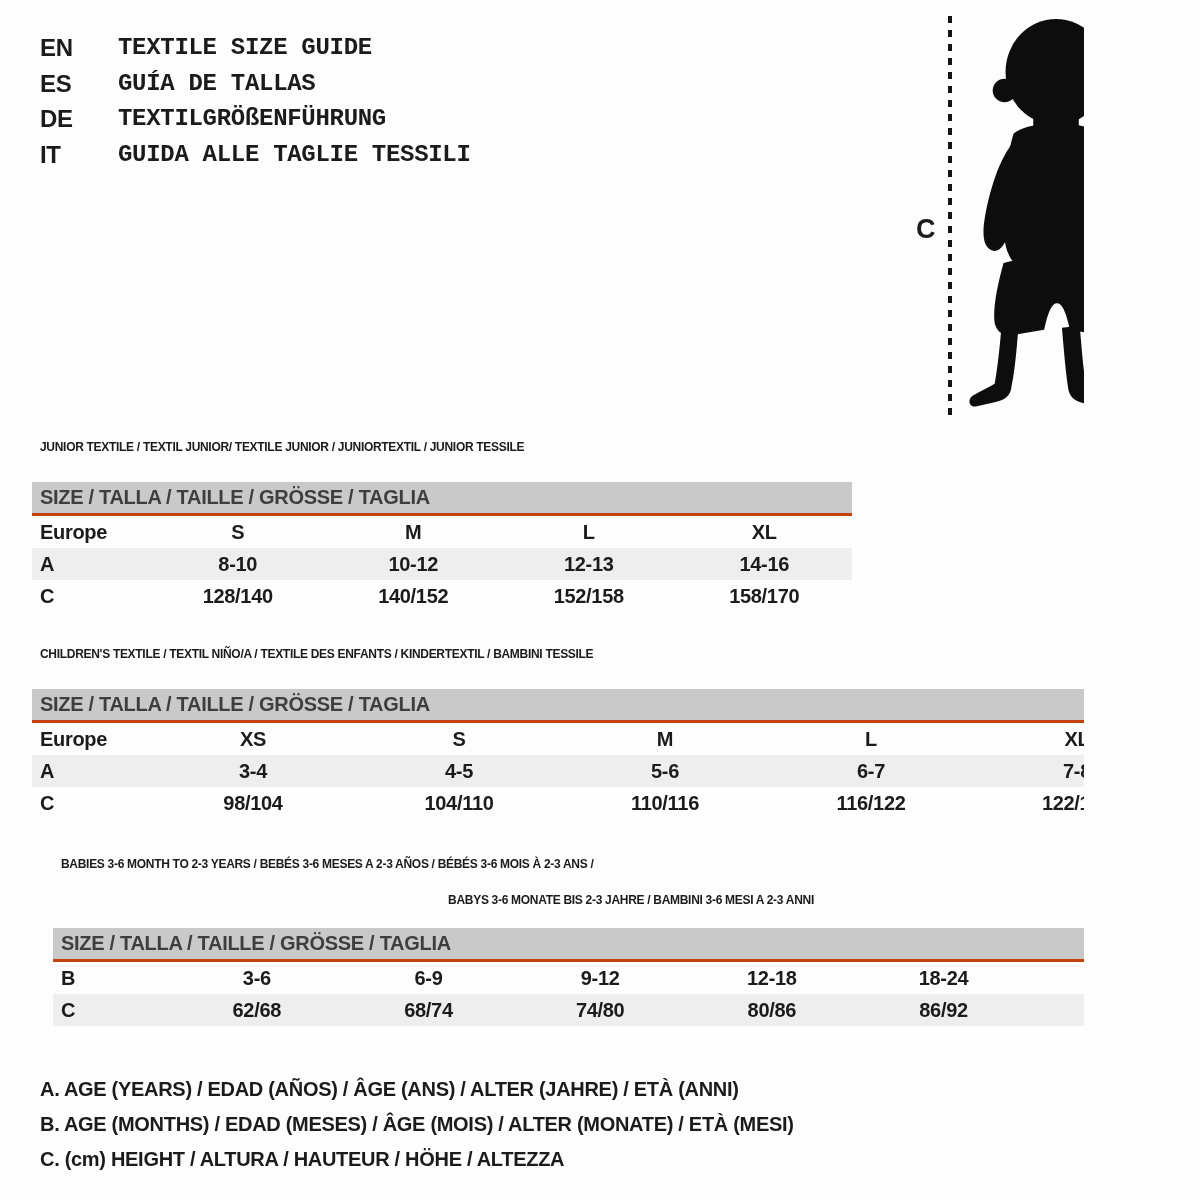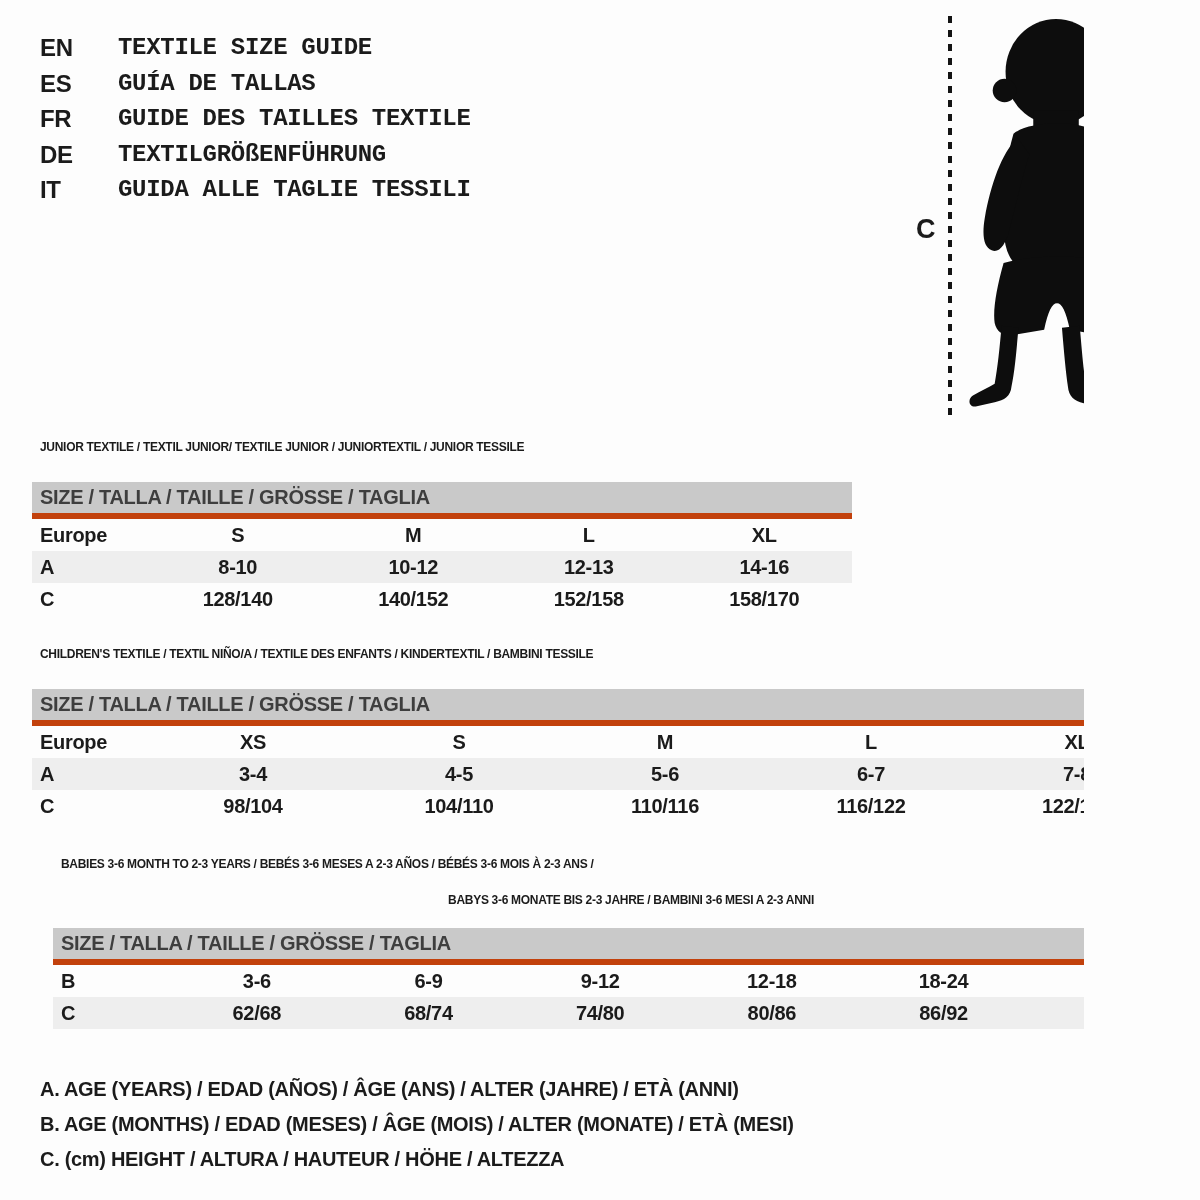--- a/index.html
+++ b/index.html
@@ -36,21 +36,21 @@
   .sec-babies{position:absolute;left:32px;top:846px;width:1148px;margin-left:21px;}
   .sec-babies h2{line-height:36px;}
   .sec-babies h2 + h2{margin-top:0;}
 
   
   .size-table{margin-top:25px;}
   .sec-babies .size-table{margin-top:10px;}
   .t-head{
     height:31px;line-height:31px;font-size:20px;padding-left:8px;
     background:var(--header-bg,#c9c9c9);color:var(--header-text,#3e3e3e);
-    border-bottom:6px solid #c2410c;
+    border-bottom:3px solid #c2410c;
   }
   .t-row{display:flex;height:32px;line-height:32px;font-size:20px;}
   .t-row.shaded{background:var(--shade,#eeeeee);}
   .t-label{flex:0 0 110px;width:110px;padding-left:8px;}
   .t-cell{flex:1;text-align:center;}
 
   
   .footnotes{position:absolute;left:40px;top:1072px;}
   .footnotes p{margin:0;line-height:35px;font-size:20px;white-space:nowrap;}
 </style>
@@ -60,24 +60,20 @@
 <div class="page">
 
   <header class="lang-block">
     <div class="lang-row">
       <span class="lang-code">EN</span>
       <span class="lang-label">TEXTILE SIZE GUIDE</span>
     </div>
     <div class="lang-row">
       <span class="lang-code">ES</span>
       <span class="lang-label">GUÍA DE TALLAS</span>
-    </div>
-    <div class="lang-row">
-      <span class="lang-code">FR</span>
-      <span class="lang-label">GUIDE DES TAILLES TEXTILE</span>
     </div>
     <div class="lang-row">
       <span class="lang-code">DE</span>
       <span class="lang-label">TEXTILGRÖßENFÜHRUNG</span>
     </div>
     <div class="lang-row">
       <span class="lang-code">IT</span>
       <span class="lang-label">GUIDA ALLE TAGLIE TESSILI</span>
     </div>
   </header>

